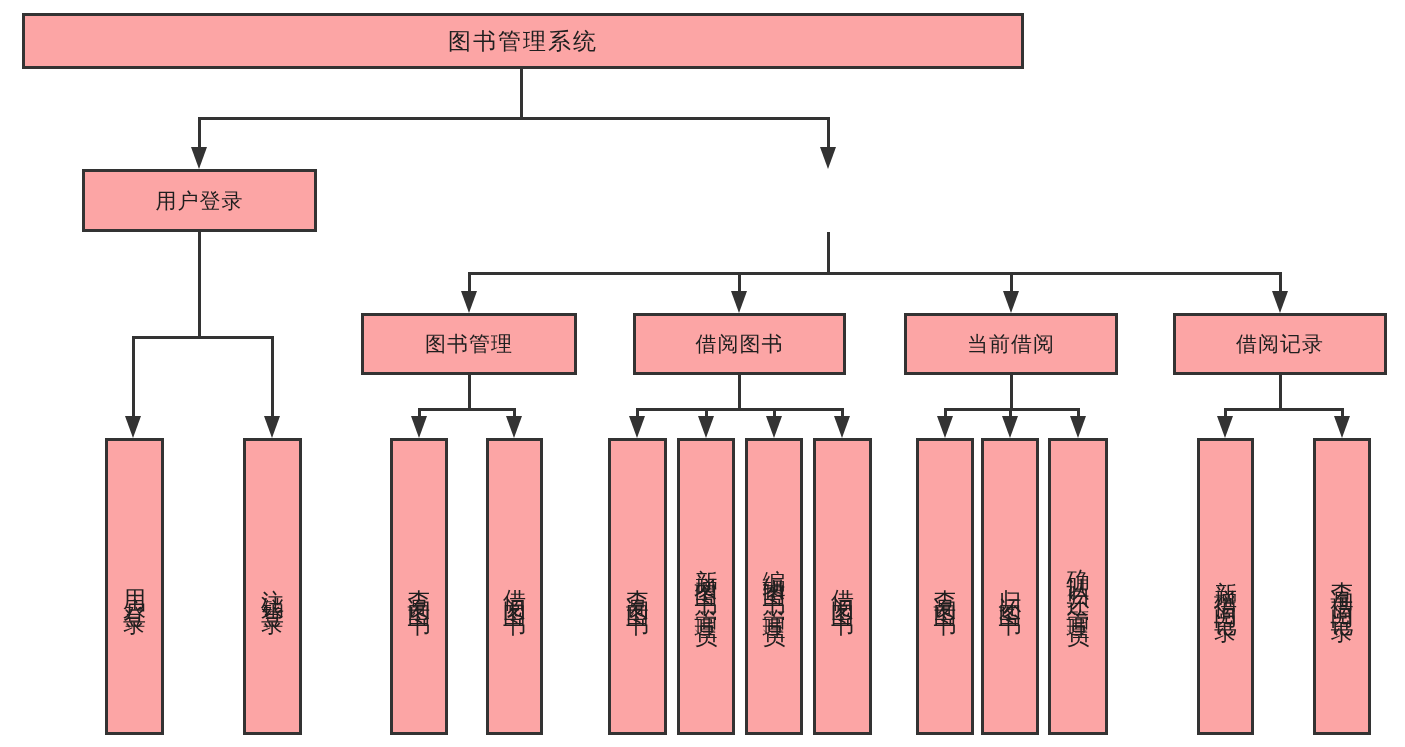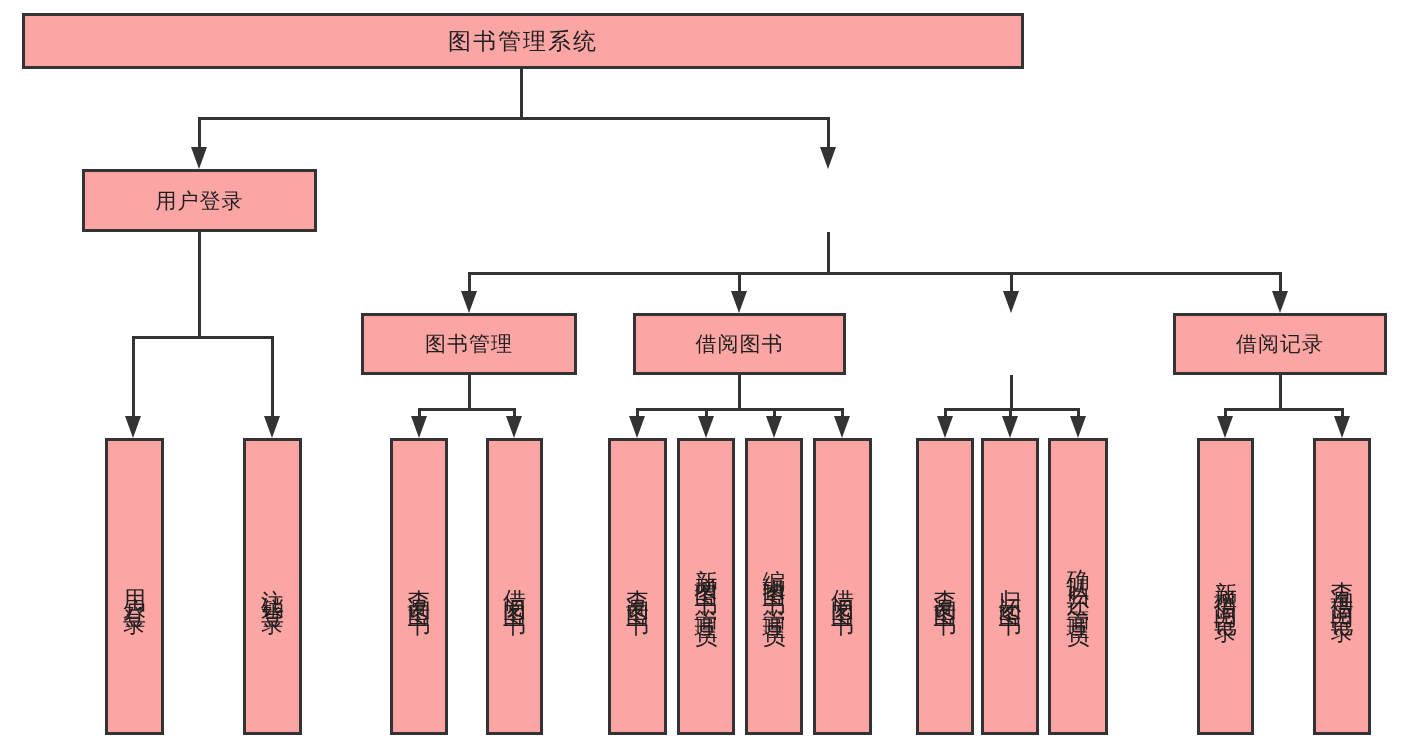--- a/index.html
+++ b/index.html
@@ -105,20 +105,23 @@
   <div class="arrow" style="left:1003px; top:291px;"></div>
   <div class="vline" style="left:1279px; top:272px; height:26px;"></div>
   <div class="arrow" style="left:1272px; top:291px;"></div>
 
   <div class="box hlabel" style="left:361px; top:313px; width:216px; height:62px;">
     <span>图书管理</span>
   </div>
   <div class="box hlabel" style="left:633px; top:313px; width:213px; height:62px;">
     <span>借阅图书</span>
   </div>
+  <div class="box hlabel" style="left:904px; top:313px; width:214px; height:62px;">
+    <span>当前借阅</span>
+  </div>
   <div class="box hlabel" style="left:1173px; top:313px; width:214px; height:62px;">
     <span>借阅记录</span>
   </div>
 
   <div class="vline" style="left:468px; top:375px; height:36px;"></div>
   <div class="hline" style="left:418px; top:408px; width:98px;"></div>
   <div class="vline" style="left:418px; top:408px; height:16px;"></div>
   <div class="arrow" style="left:411px; top:416px;"></div>
   <div class="vline" style="left:513px; top:408px; height:16px;"></div>
   <div class="arrow" style="left:506px; top:416px;"></div>

